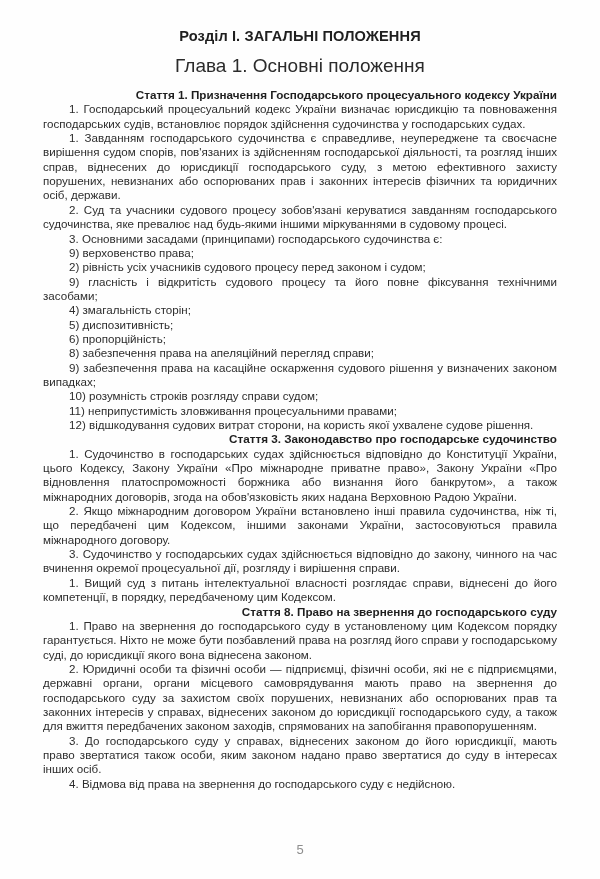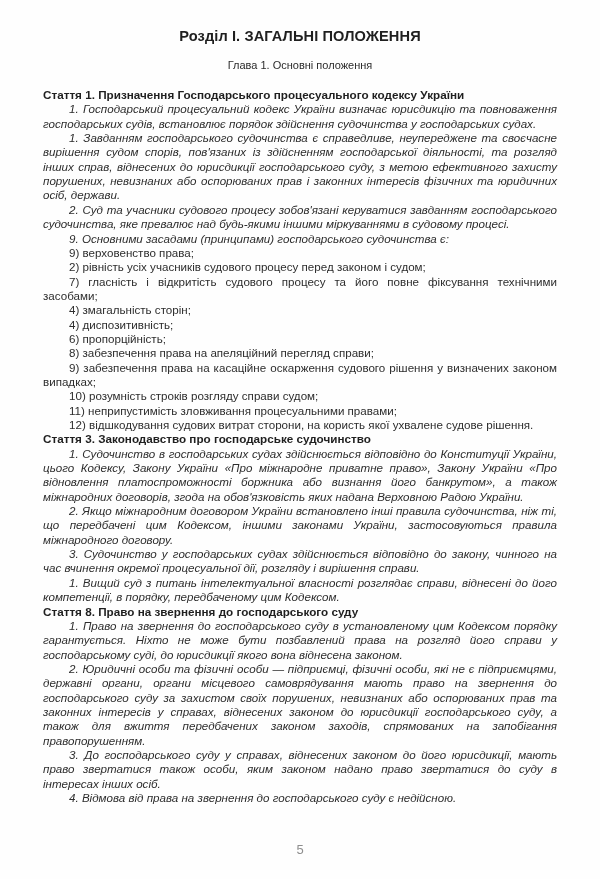--- a/index.html
+++ b/index.html
@@ -34,45 +34,44 @@
     font-weight: bold;
     font-size: 14.6px;
     line-height: 18px;
     letter-spacing: 0.1px;
     color: #1f1f1f;
     margin: 0 0 12px 0;
   }
   .chapter-title {
     text-align: center;
     font-weight: normal;
-    font-size: 11px;
+    font-size: 19px;
     line-height: 17px;
     color: #2b2b2b;
     margin: 0 0 14px 0;
   }
   .article-heading {
-    text-align: left;
+    text-align: right;
     font-weight: bold;
     font-size: 11.7px;
     line-height: 14.4px;
     color: #1f1f1f;
     margin: 0;
     padding: 0;
   }
   p.para {
     margin: 0;
     padding: 0;
     font-size: 11.6px;
     line-height: 14.35px;
     text-align: justify;
     text-justify: inter-word;
     text-indent: 26px;
     color: #2d2d2d;
     hyphens: manual;
-    font-style: italic;
   }
   p.item {
     margin: 0;
     padding: 0;
     font-size: 11.6px;
     line-height: 14.35px;
     text-align: left;
     text-indent: 26px;
     color: #2d2d2d;
   }
@@ -103,26 +102,26 @@
     <div>
 
       <div>
         <h3 class="article-heading">Стаття 1. Призначення Господарського процесуального кодексу України</h3>
         <p class="para">1. Господарський процесуальний кодекс України визначає юрисдикцію та повноваження господарських судів, встановлює порядок здійснення судочинства у господарських судах.</p>
       </div>
 
       <div>
         <p class="para">1. Завданням господарського судочинства є справедливе, неупереджене та своєчасне вирішення судом спорів, пов'язаних із здійсненням господарської діяльності, та розгляд інших справ, віднесених до юрисдикції господарського суду, з метою ефективного захисту порушених, невизнаних або оспорюваних прав і законних інтересів фізичних та юридичних осіб, держави.</p>
         <p class="para">2. Суд та учасники судового процесу зобов'язані керуватися завданням господарського судочинства, яке превалює над будь-якими іншими міркуваннями в судовому процесі.</p>
-        <p class="para">9. Основними засадами (принципами) господарського судочинства є:</p>
+        <p class="para">3. Основними засадами (принципами) господарського судочинства є:</p>
         <p class="item">9) верховенство права;</p>
         <p class="item">2) рівність усіх учасників судового процесу перед законом і судом;</p>
-        <p class="item wrap">7) гласність і відкритість судового процесу та його повне фіксування технічними засобами;</p>
+        <p class="item wrap">9) гласність і відкритість судового процесу та його повне фіксування технічними засобами;</p>
         <p class="item">4) змагальність сторін;</p>
-        <p class="item">4) диспозитивність;</p>
+        <p class="item">5) диспозитивність;</p>
         <p class="item">6) пропорційність;</p>
         <p class="item">8) забезпечення права на апеляційний перегляд справи;</p>
         <p class="item wrap">9) забезпечення права на касаційне оскарження судового рішення у визначених законом випадках;</p>
         <p class="item">10) розумність строків розгляду справи судом;</p>
         <p class="item">11) неприпустимість зловживання процесуальними правами;</p>
         <p class="item wrap">12) відшкодування судових витрат сторони, на користь якої ухвалене судове рішення.</p>
       </div>
 
       <div>
         <h3 class="article-heading">Стаття 3. Законодавство про господарське судочинство</h3>

